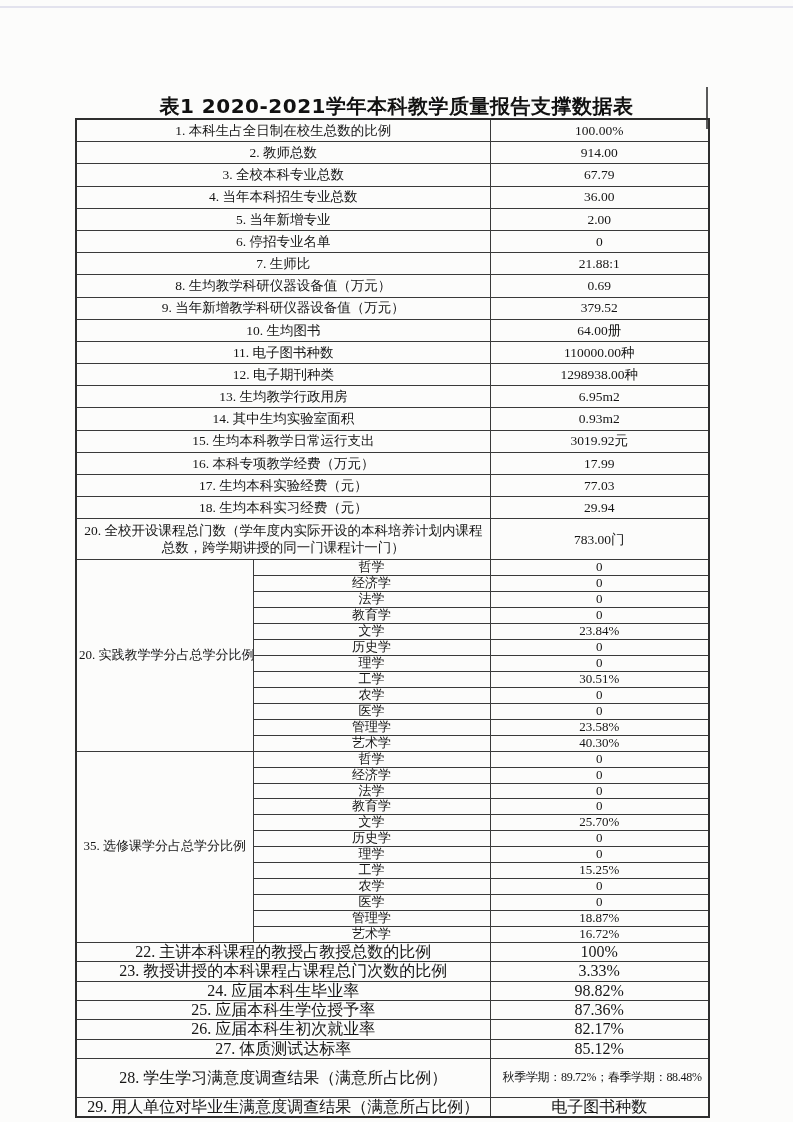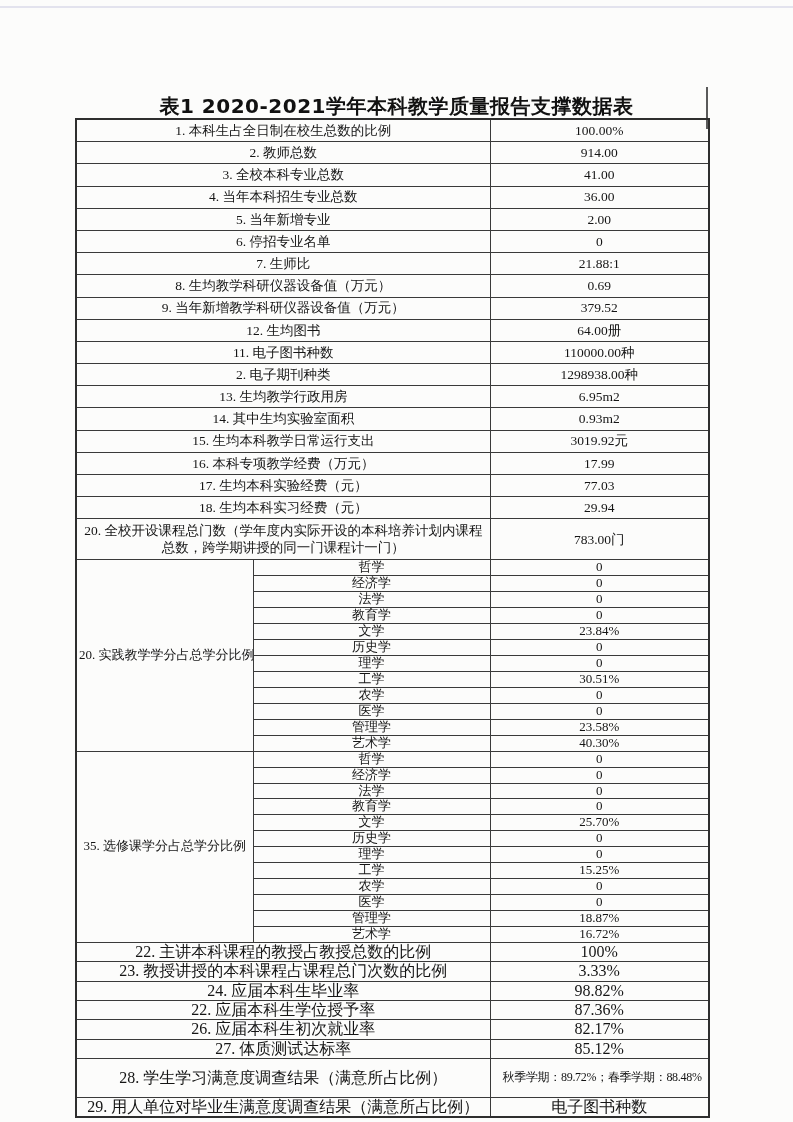--- a/index.html
+++ b/index.html
@@ -87,21 +87,21 @@
         <tr class="r-top">
           <td colspan="2">1. 本科生占全日制在校生总数的比例</td>
           <td class="value-cell">100.00%</td>
         </tr>
         <tr class="r-top">
           <td colspan="2">2. 教师总数</td>
           <td class="value-cell">914.00</td>
         </tr>
         <tr class="r-top">
           <td colspan="2">3. 全校本科专业总数</td>
-          <td class="value-cell">41.00</td>
+          <td class="value-cell">67.79</td>
         </tr>
         <tr class="r-top">
           <td colspan="2">4. 当年本科招生专业总数</td>
           <td class="value-cell">36.00</td>
         </tr>
         <tr class="r-top">
           <td colspan="2">5. 当年新增专业</td>
           <td class="value-cell">2.00</td>
         </tr>
         <tr class="r-top">
@@ -114,29 +114,29 @@
         </tr>
         <tr class="r-top">
           <td colspan="2">8. 生均教学科研仪器设备值（万元）</td>
           <td class="value-cell">0.69</td>
         </tr>
         <tr class="r-top">
           <td colspan="2">9. 当年新增教学科研仪器设备值（万元）</td>
           <td class="value-cell">379.52</td>
         </tr>
         <tr class="r-top">
-          <td colspan="2">12. 生均图书</td>
+          <td colspan="2">10. 生均图书</td>
           <td class="value-cell">64.00册</td>
         </tr>
         <tr class="r-top">
           <td colspan="2">11. 电子图书种数</td>
           <td class="value-cell">110000.00种</td>
         </tr>
         <tr class="r-top">
-          <td colspan="2">2. 电子期刊种类</td>
+          <td colspan="2">12. 电子期刊种类</td>
           <td class="value-cell">1298938.00种</td>
         </tr>
         <tr class="r-top">
           <td colspan="2">13. 生均教学行政用房</td>
           <td class="value-cell">6.95m2</td>
         </tr>
         <tr class="r-top">
           <td colspan="2">14. 其中生均实验室面积</td>
           <td class="value-cell">0.93m2</td>
         </tr>
@@ -264,21 +264,21 @@
         </tr>
         <tr class="r-bot">
           <td colspan="2">23. 教授讲授的本科课程占课程总门次数的比例</td>
           <td class="value-cell">3.33%</td>
         </tr>
         <tr class="r-bot">
           <td colspan="2">24. 应届本科生毕业率</td>
           <td class="value-cell">98.82%</td>
         </tr>
         <tr class="r-bot">
-          <td colspan="2">22. 应届本科生学位授予率</td>
+          <td colspan="2">25. 应届本科生学位授予率</td>
           <td class="value-cell">87.36%</td>
         </tr>
         <tr class="r-bot">
           <td colspan="2">26. 应届本科生初次就业率</td>
           <td class="value-cell">82.17%</td>
         </tr>
         <tr class="r-bot">
           <td colspan="2">27. 体质测试达标率</td>
           <td class="value-cell">85.12%</td>
         </tr>

